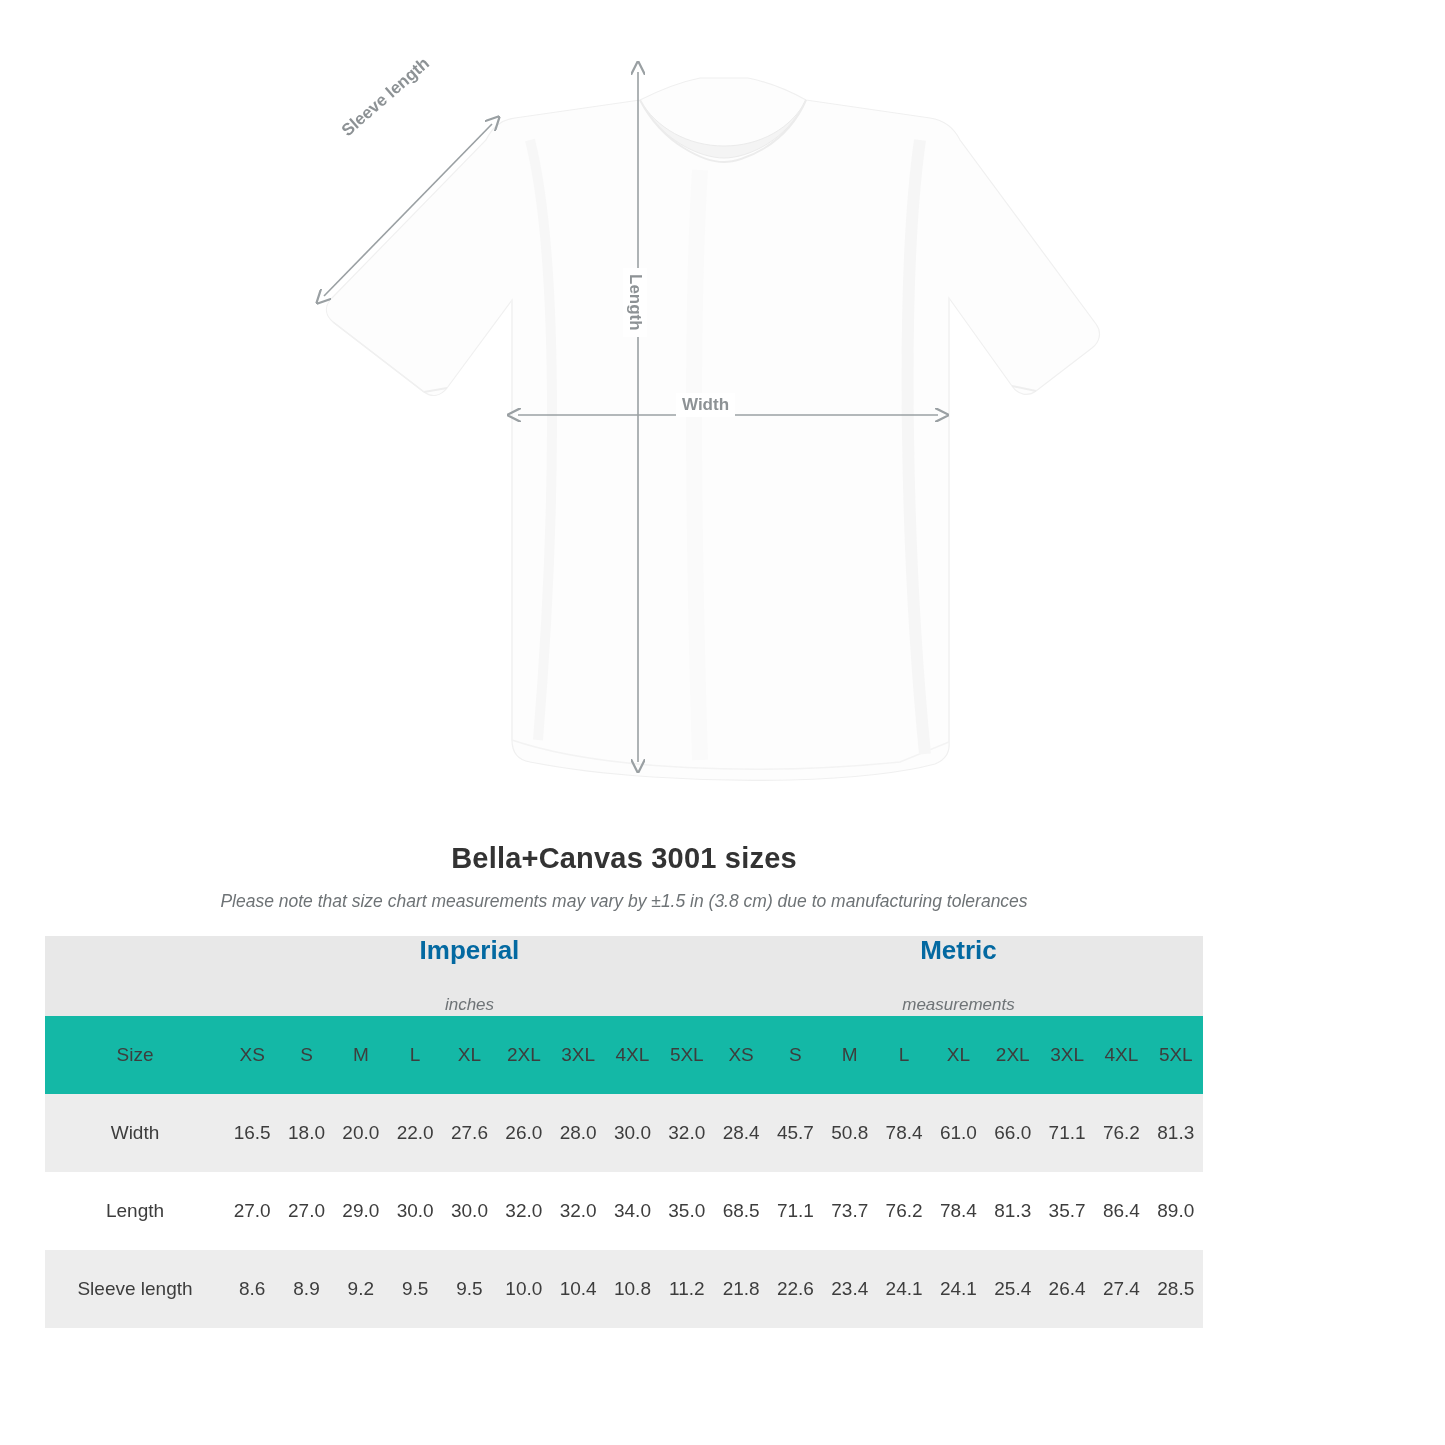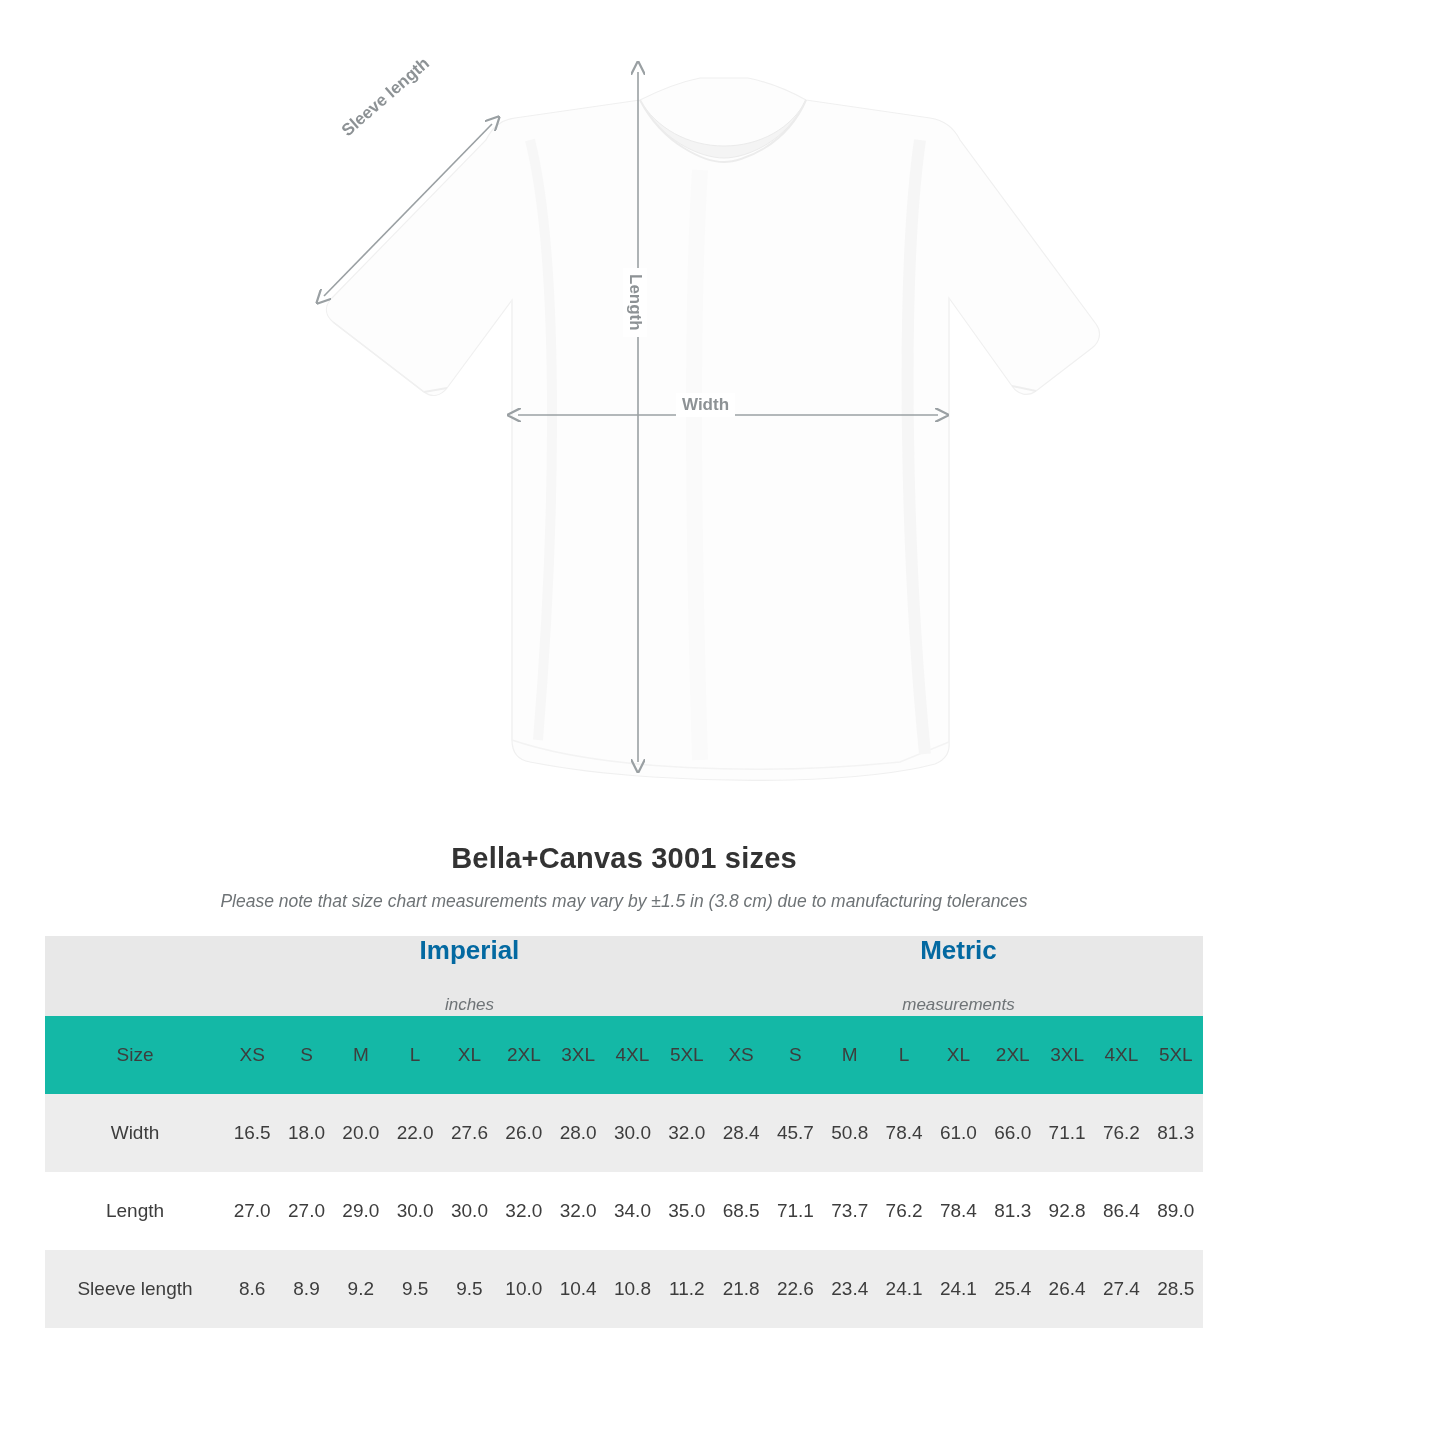--- a/index.html
+++ b/index.html
@@ -275,21 +275,21 @@
         <td>32.0</td>
         <td>32.0</td>
         <td>34.0</td>
         <td>35.0</td>
         <td>68.5</td>
         <td>71.1</td>
         <td>73.7</td>
         <td>76.2</td>
         <td>78.4</td>
         <td>81.3</td>
-        <td>92.8</td>
+        <td>35.7</td>
         <td>86.4</td>
         <td>89.0</td>
       </tr>
 
       <tr class="row-sleeve">
         <td class="label-cell">Sleeve length</td>
         <td>8.6</td>
         <td>8.9</td>
         <td>9.2</td>
         <td>9.5</td>

